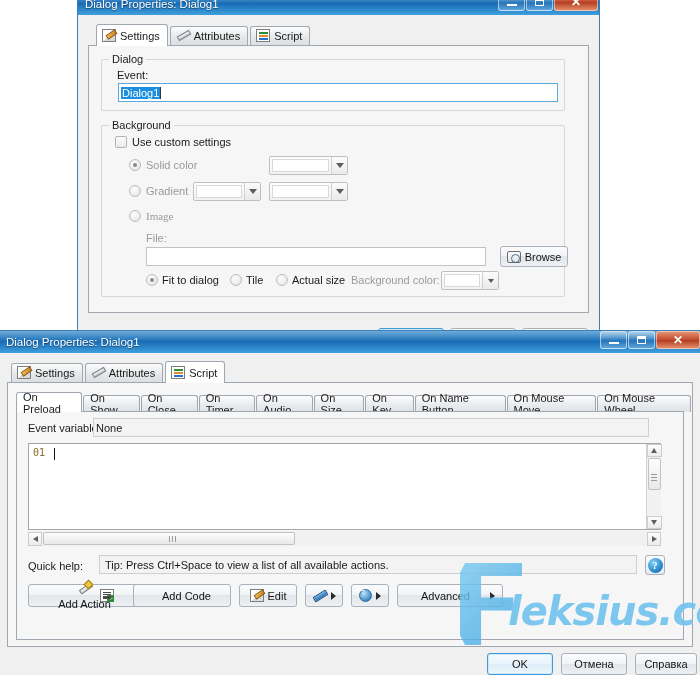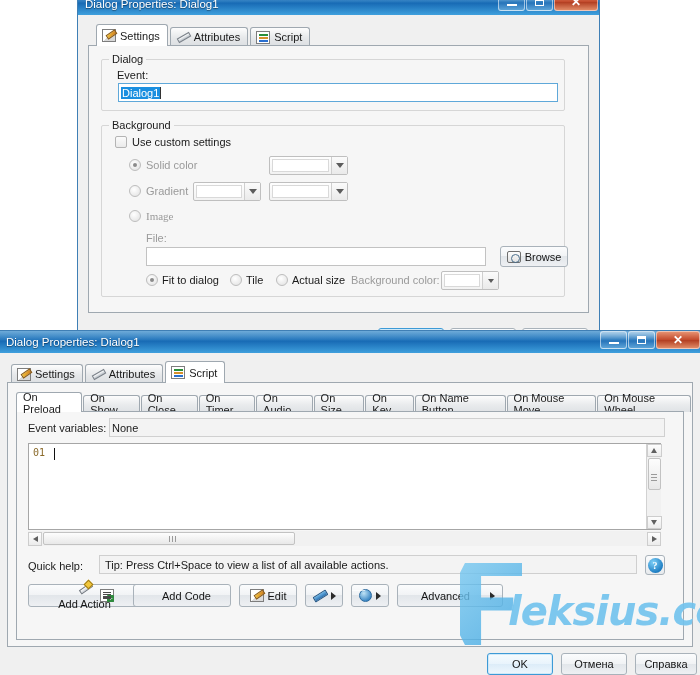--- a/index.html
+++ b/index.html
@@ -50,21 +50,21 @@
     background: linear-gradient(to bottom, #e59070, #c2482a 50%, #b33f22 52%, #e08a66);
     border-color: rgba(255,255,255,.5);
   }
   .winbtn .glyph-min { display:block; width:10px; height:2px; background:#fff; margin-top:6px; }
   .winbtn .glyph-max { display:block; width:9px; height:8px; border:1.5px solid #fff; border-top-width:3px; }
   .winbtn .glyph-close { font-size: 12px; font-weight: bold; line-height: 1; }
 
   .winbody { background: #f0f0f0; position: relative; }
 
   
-  .tabstrip { display: flex; align-items: flex-end; height: 22px; padding-left: 6px; position: relative; }
+  .tabstrip { display: flex; align-items: center; height: 22px; padding-left: 6px; position: relative; }
   .tab {
     display: flex; align-items: center; gap: 4px;
     height: 19px; padding: 0 7px 0 5px;
     border: 1px solid #9fa8b0;
     border-bottom: none;
     border-radius: 3px 3px 0 0;
     background: linear-gradient(to bottom, #fdfdfd, #e6e8ea 55%, #dcdfe2);
     font-size: 11px;
     color: #1a1a1a;
     margin-right: 2px;
@@ -522,21 +522,21 @@
             <span>On Mouse Move</span>
           </div>
           <div class="itab">
             <span>On Mouse Wheel</span>
           </div>
         </div>
 
         <div style="position:absolute; left:8px; top:28px; right:8px; bottom:6px; border:1px solid #9fa8b0; background:#f6f6f6;">
 
           <span class="lbl" style="left:11px; top:10px;">Event variables:</span>
-          <div class="textbox plain" style="left:92px; top:6px; width:556px; background:#f3f3f3; border-color:#d0d0d0;">
+          <div class="textbox plain" style="left:76px; top:6px; width:556px; background:#f3f3f3; border-color:#d0d0d0;">
             <span>None</span>
           </div>
 
           <div class="editor" style="left:11px; top:31px; width:633px; height:87px;">
             <span class="gutter-num">01</span>
             <span class="code-caret" style="left:25px; top:4px;"></span>
           </div>
 
           <div class="scroll-v" style="left:629px; top:32px; width:15px; height:85px;">
             <div class="sb-btn" style="height:13px;">

